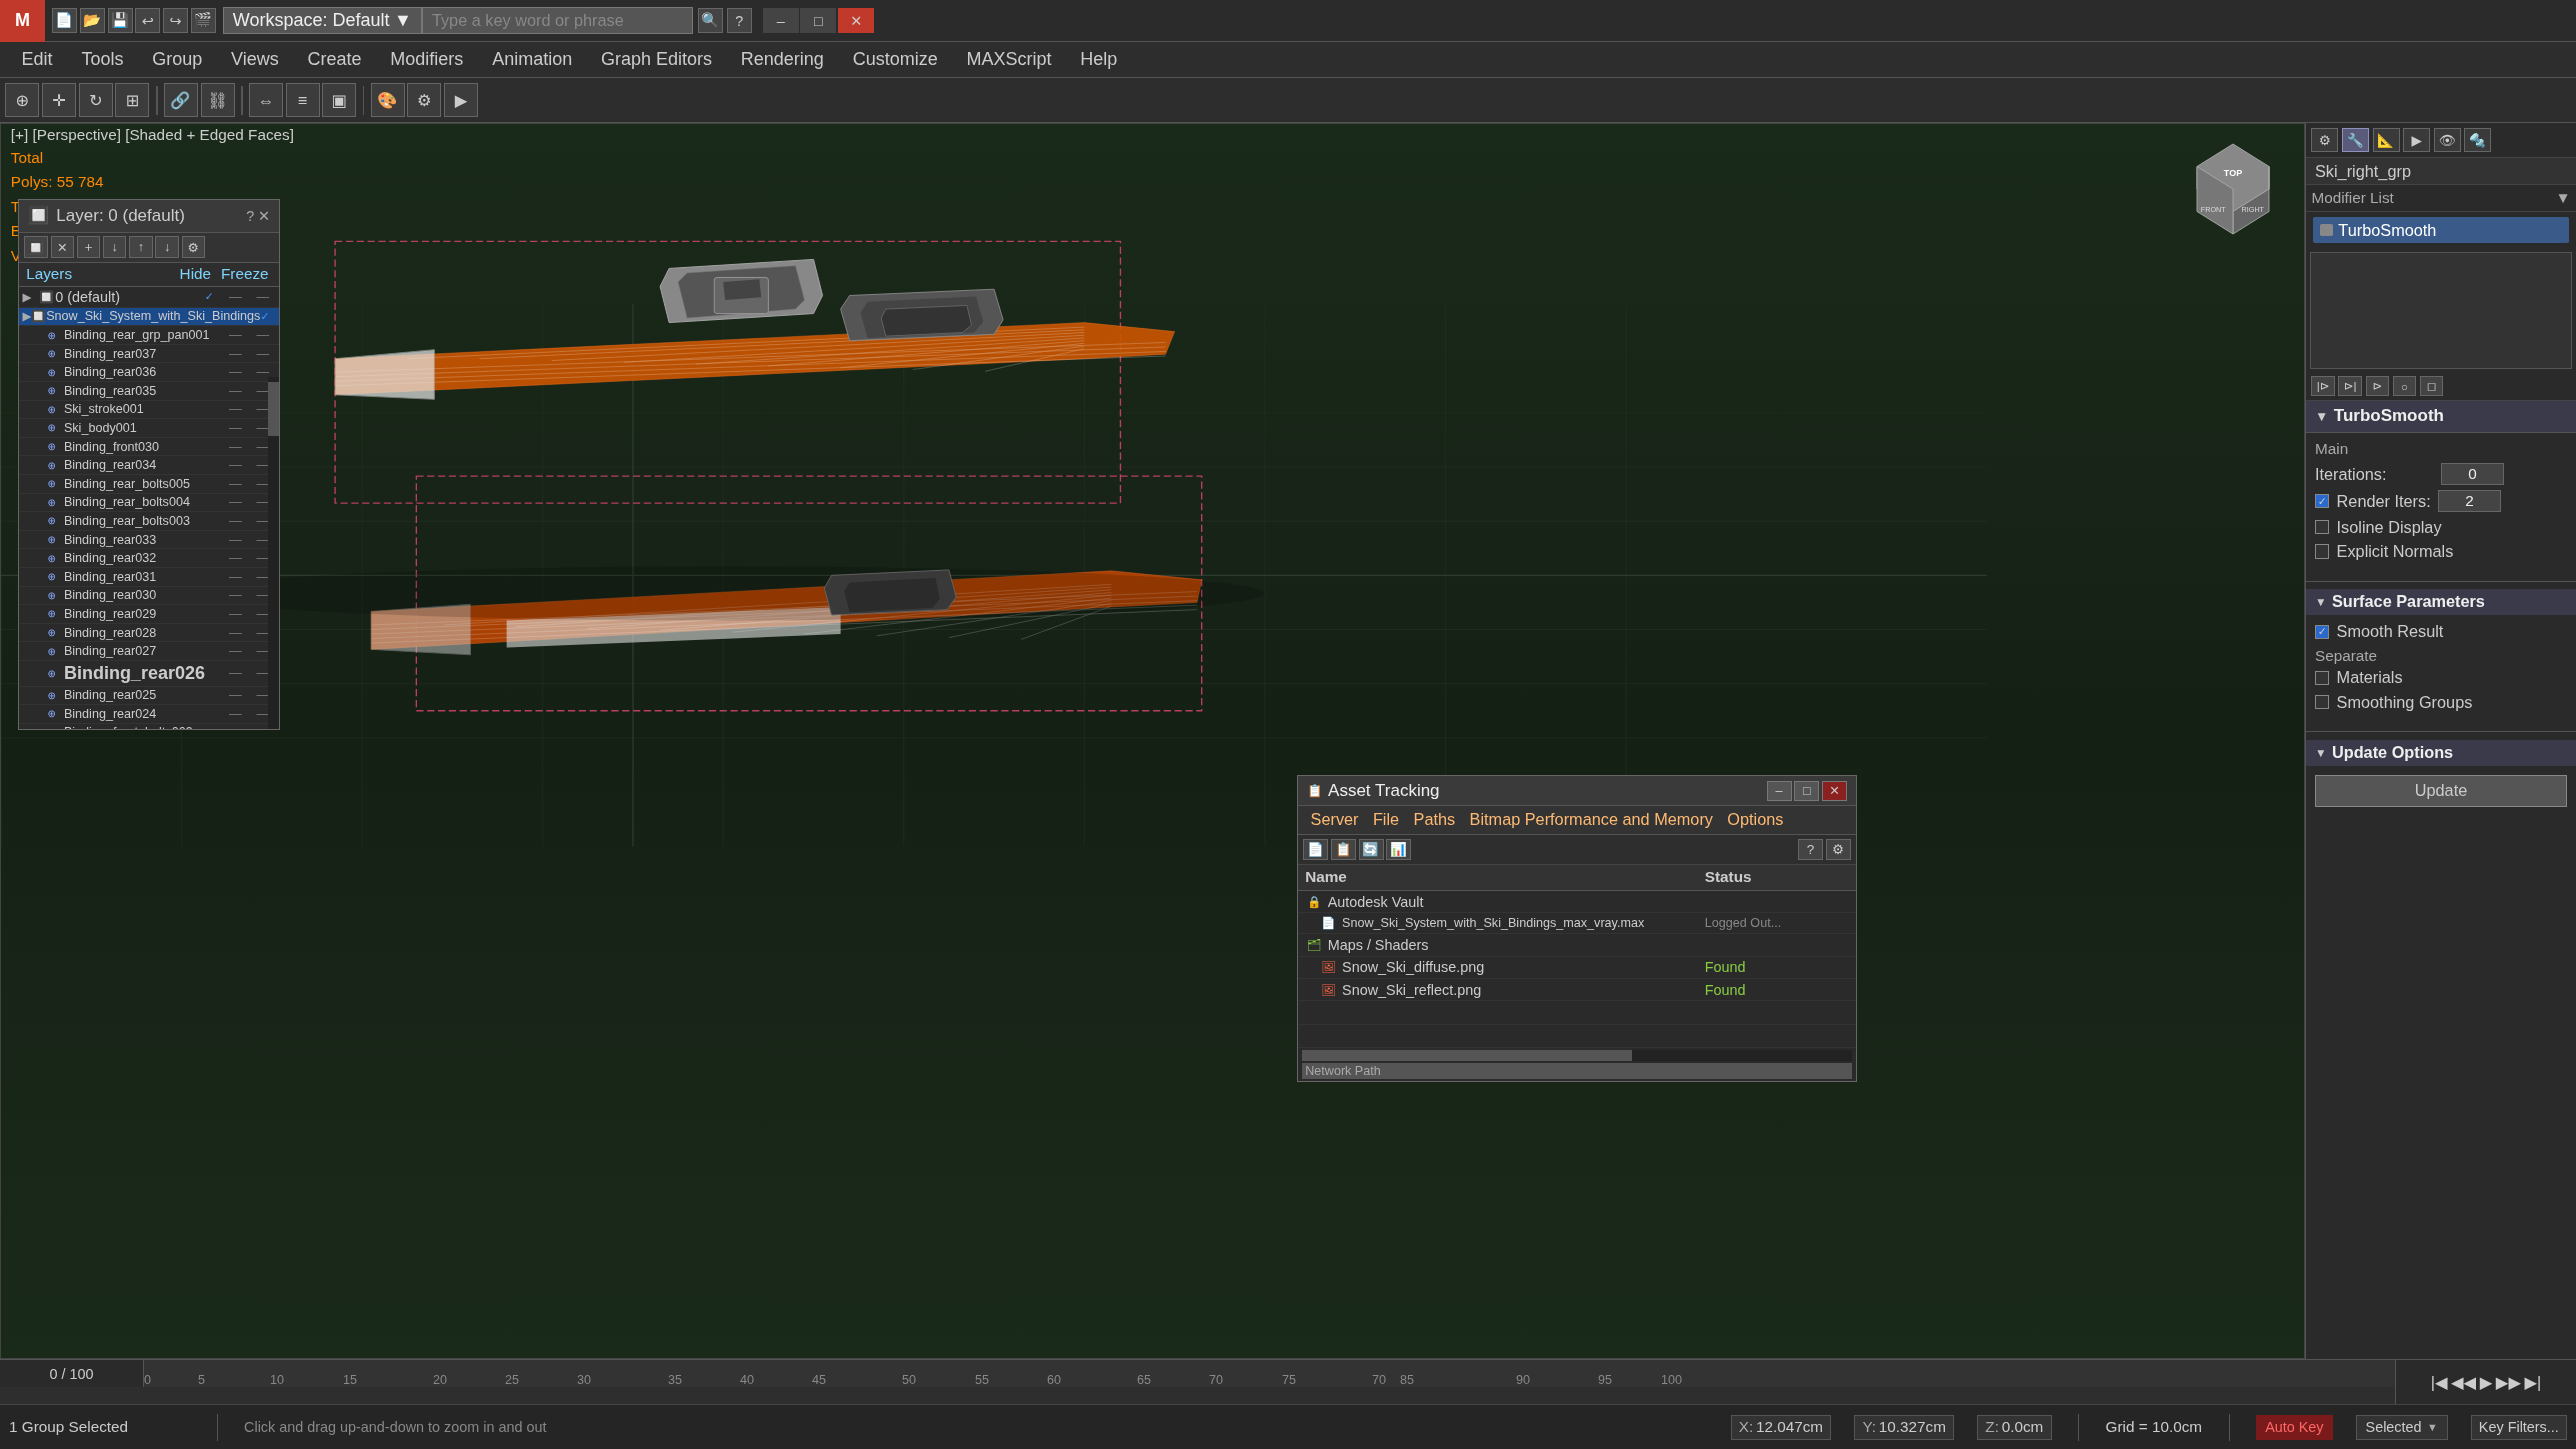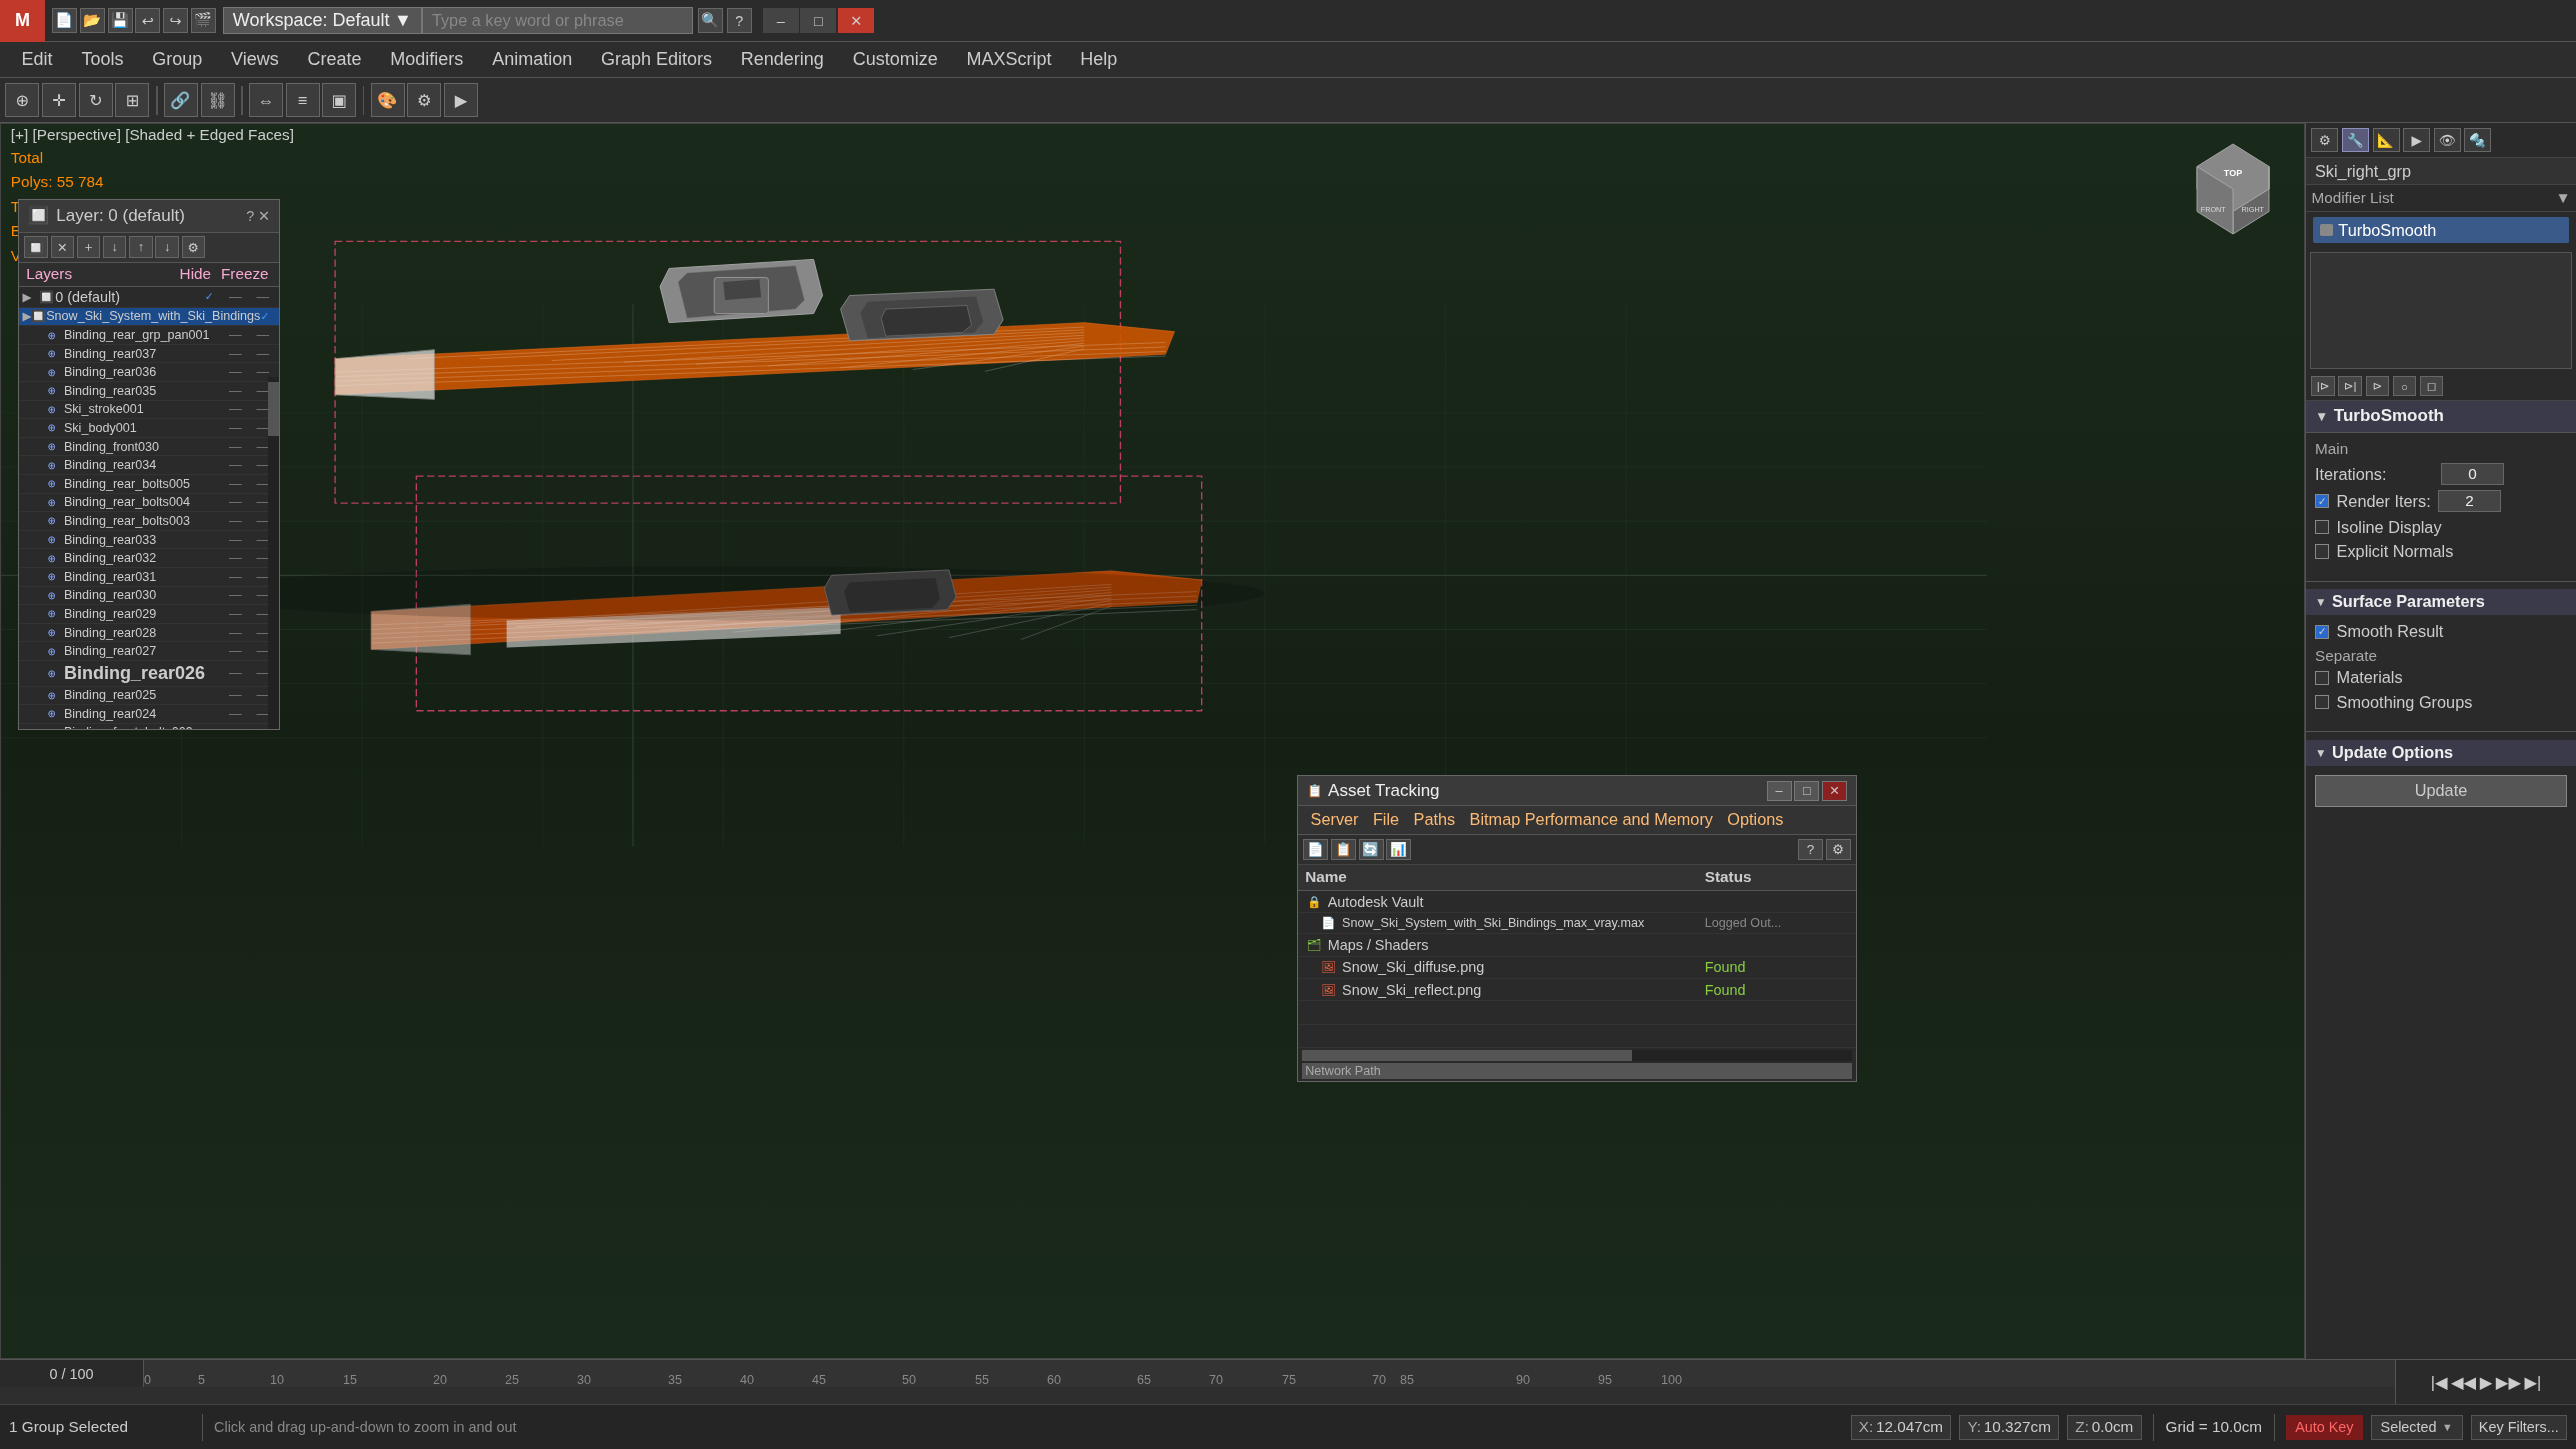--- a/index.html
+++ b/index.html
@@ -209,21 +209,21 @@
       cursor: pointer;
       font-size: 12.6px;
       color: #ccc;
     }
     #layers-panel .col-headers {
       display: flex;
       padding: 2.7px 7.2px;
       background: #2e2e2e;
       border-bottom: 0.9px solid #555;
       font-size: 15.3px;
-      color: #f9a8d4;
+      color: #7dd3fc;
     }
     #layers-panel .col-name { flex: 1; }
     #layers-panel .col-hide { width: 45px; text-align: center; }
     #layers-panel .col-freeze { width: 54px; text-align: center; }
     #layers-panel .layer-item {
       display: flex;
       align-items: center;
       padding: 1.8px 3.6px;
       font-size: 14.4px;
       color: #ccc;
@@ -547,21 +547,21 @@
       color: #888;
     }
     #status-bar {
       position: absolute;
       bottom: 0; left: 0; right: 0;
       height: 45px;
       background: #252525;
       display: flex;
       align-items: center;
       padding: 0 9px;
-      gap: 8px;
+      gap: 23px;
       border-top: 0.9px solid #444;
     }
     .status-text {
       font-size: 15.3px;
       color: #ccc;
     }
     .status-coord {
       font-size: 15.3px;
       color: #ccc;
       background: #333;

